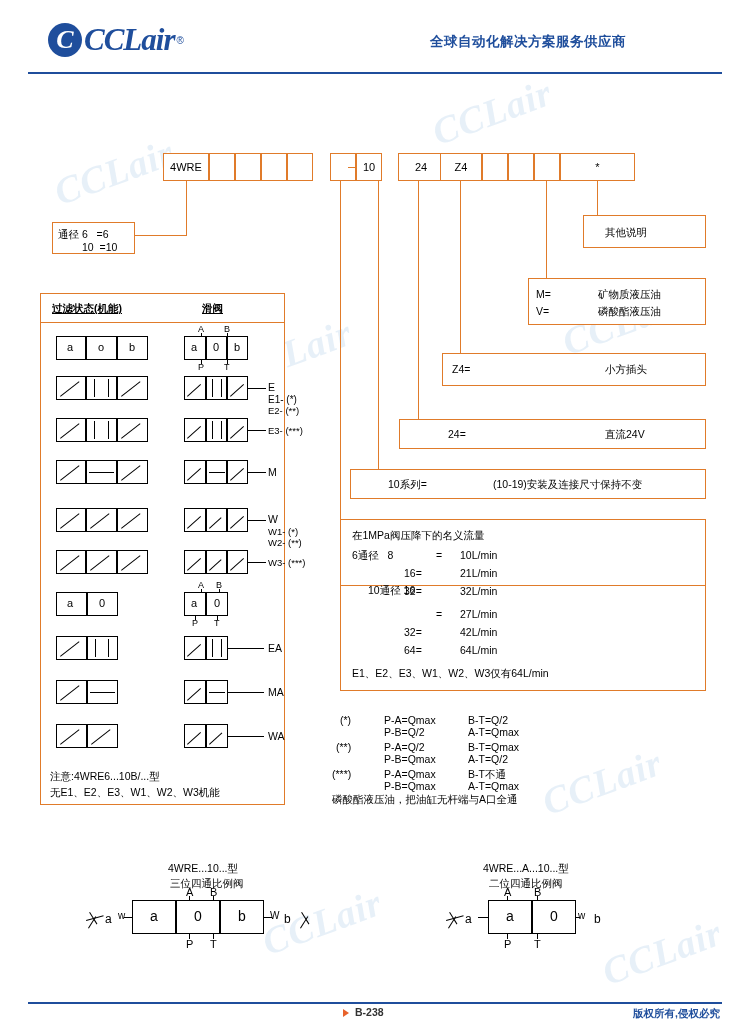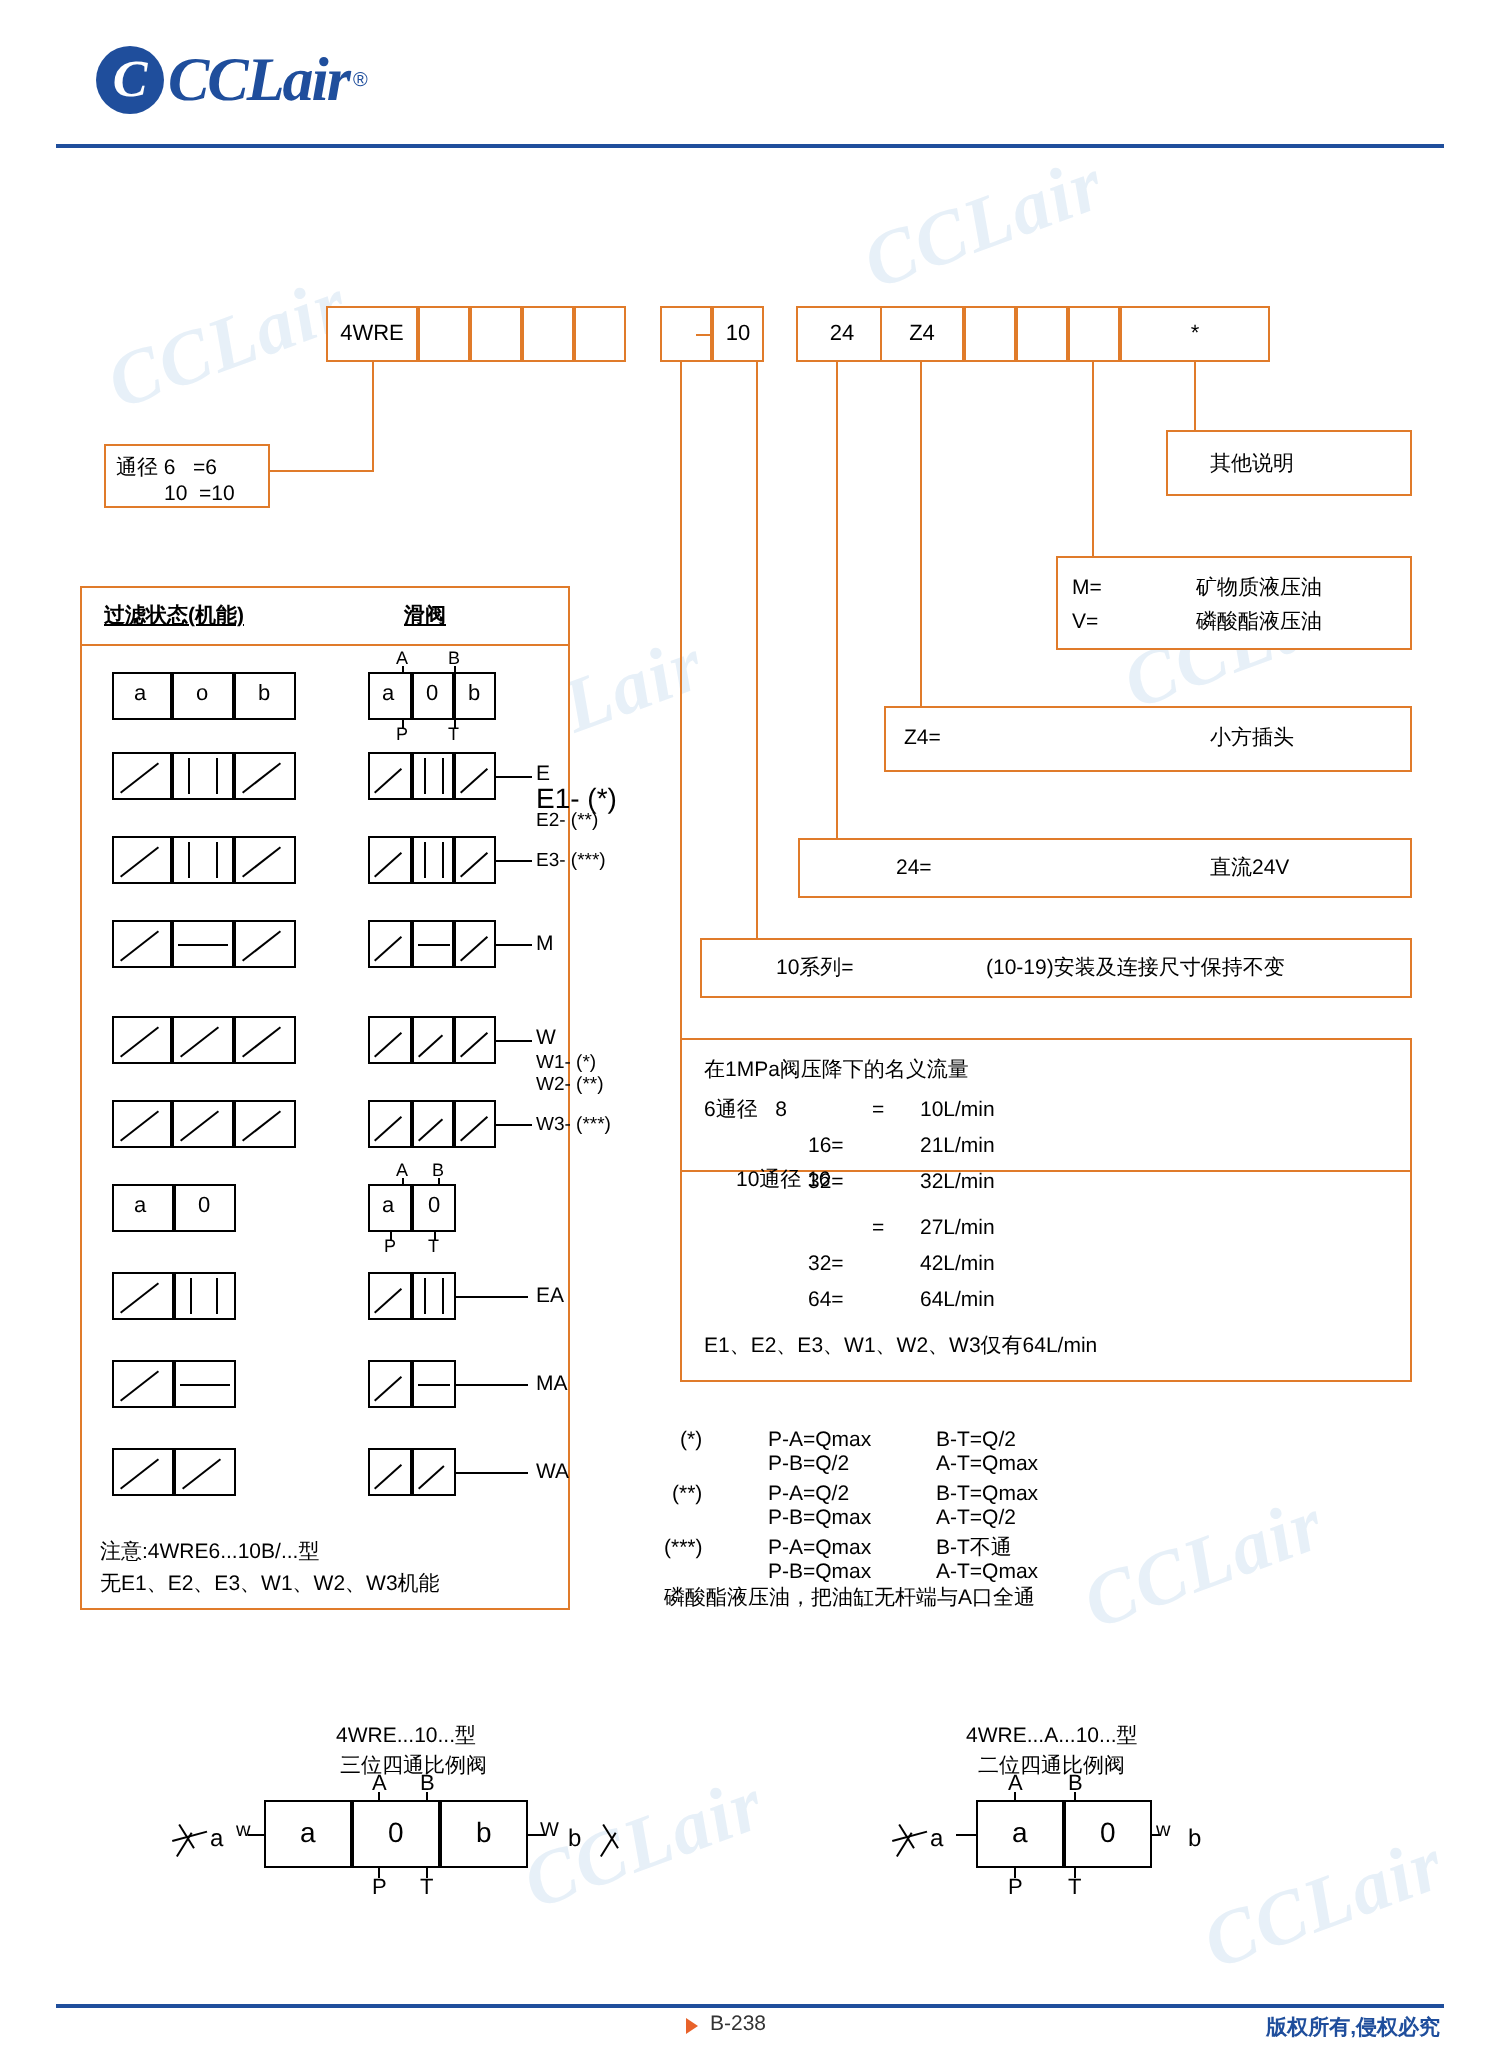--- a/index.html
+++ b/index.html
@@ -162,20 +162,21 @@
     position: absolute;
     left: 28px; top: 1002px;
     width: 694px; height: 2px;
     background: #1f4e9c;
   }
   .pg {
     position: absolute;
     left: 355px; top: 1006px;
     font-size: 10.5px;
     color: #333;
+    font-weight: bold;
   }
   .pg-tri {
     position: absolute;
     left: 343px; top: 1009px;
     width: 0; height: 0;
     border-left: 6px solid #e8622a;
     border-top: 4px solid transparent;
     border-bottom: 4px solid transparent;
   }
   .copyr {
@@ -201,20 +202,21 @@
   <div class="wm" style="left:540px; top:760px;">CCLair</div>
   <div class="wm" style="left:260px; top:900px;">CCLair</div>
   <div class="wm" style="left:600px; top:930px;">CCLair</div>
 
   <div class="header">
     <div class="logo">
       <div class="logo-mark">C</div>
       <div class="logo-text">CCLair</div>
       <div class="logo-reg">®</div>
     </div>
+    <div class="hdr-slogan">全球自动化解决方案服务供应商</div>
   </div>
   <div class="hdr-rule"></div>
 
 
   <div class="code-cell" style="left:163px; width:46px;">4WRE</div>
   <div class="code-cell" style="left:209px; width:26px;"></div>
   <div class="code-cell" style="left:235px; width:26px;"></div>
   <div class="code-cell" style="left:261px; width:26px;"></div>
   <div class="code-cell" style="left:287px; width:26px;"></div>
   <div class="code-cell" style="left:330px; width:26px;"></div>
@@ -344,21 +346,21 @@
     <div class="cellbox" style="left:0; top:0; width:22px; height:24px;"></div>
     <div class="cellbox" style="left:22px; top:0; width:21px; height:24px;"></div>
     <div class="cellbox" style="left:43px; top:0; width:21px; height:24px;"></div>
     <div class="diag" style="left:3px; top:20px; width:18px; transform:rotate(-42deg);"></div>
     <div class="diag" style="left:46px; top:20px; width:18px; transform:rotate(-42deg);"></div>
     <div class="vline" style="left:28px; top:3px; height:18px;"></div>
     <div class="vline" style="left:37px; top:3px; height:18px;"></div>
   </div>
   <div class="hline" style="left:248px; top:388px; width:18px;"></div>
   <div class="txt" style="left:268px; top:381px;">E</div>
-  <div class="txt" style="left:268px; top:393px; font-size:14px;">E1- (*)</div>
+  <div class="txt" style="left:268px; top:393px; font-size:10px;">E1- (*)</div>
   <div class="txt" style="left:268px; top:404px; font-size:9.5px;">E2- (**)</div>
 
   <div class="sym" style="left:56px; top:418px; width:92px; height:24px;">
     <div class="cellbox" style="left:0; top:0; width:30px; height:24px;"></div>
     <div class="cellbox" style="left:30px; top:0; width:31px; height:24px;"></div>
     <div class="cellbox" style="left:61px; top:0; width:31px; height:24px;"></div>
     <div class="diag" style="left:4px; top:20px; width:24px; transform:rotate(-38deg);"></div>
     <div class="diag" style="left:65px; top:20px; width:24px; transform:rotate(-38deg);"></div>
     <div class="vline" style="left:38px; top:3px; height:18px;"></div>
     <div class="vline" style="left:52px; top:3px; height:18px;"></div>

